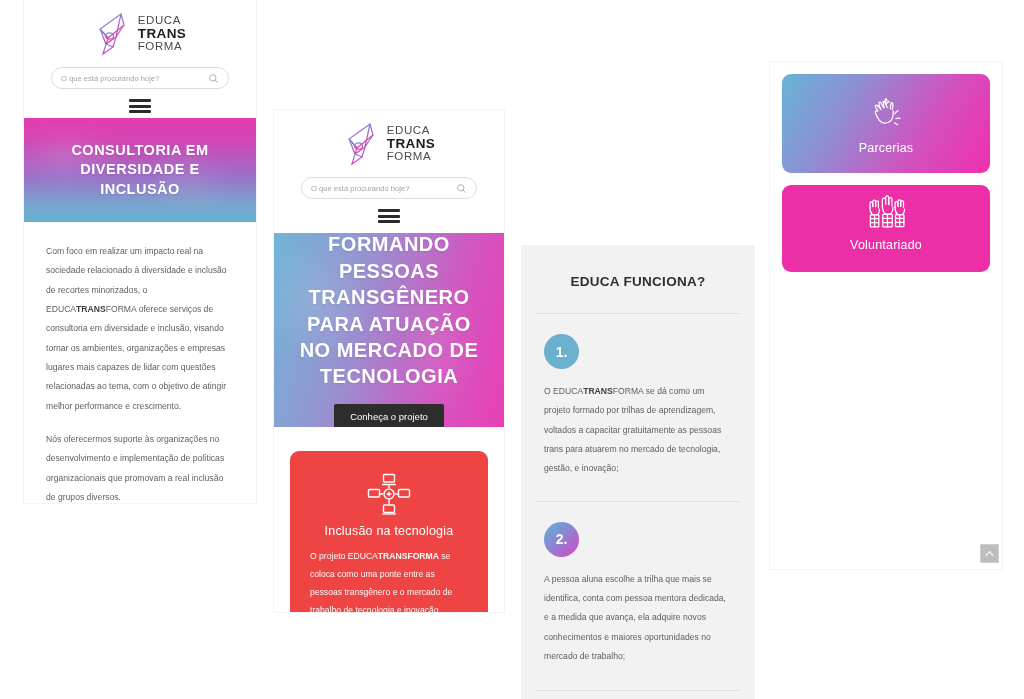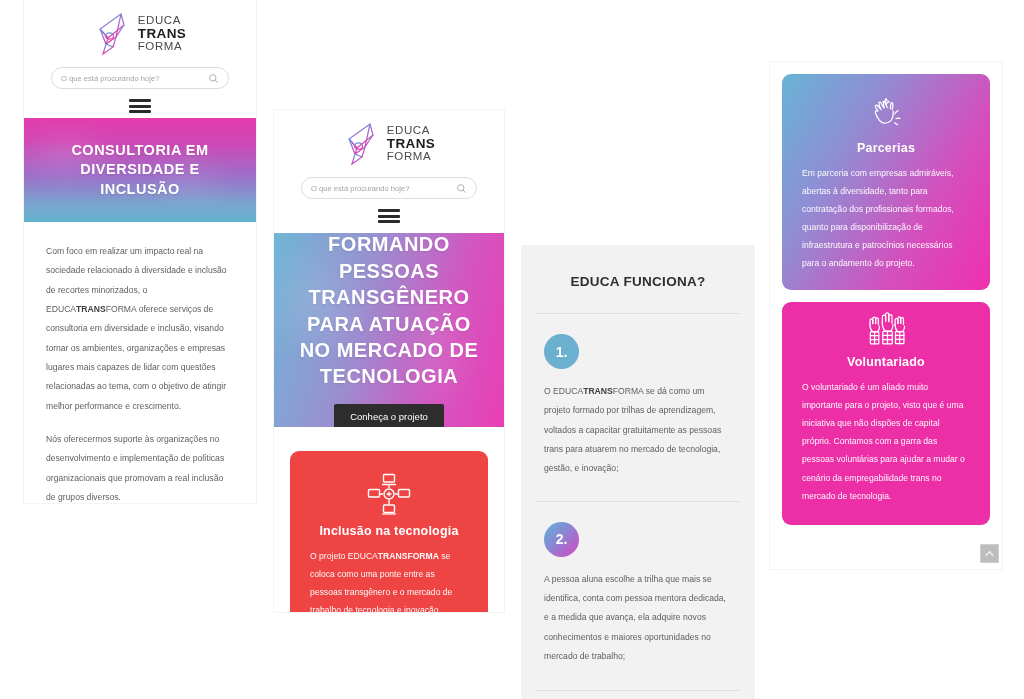--- a/index.html
+++ b/index.html
@@ -143,21 +143,21 @@
   
   .fcard {
     border-radius: 9px;
     text-align: center;
     color: #ffffff;
     overflow: hidden;
   }
   .fcard .ficon { margin: 0 auto; display: block; }
   .fcard .ftitle {
     font-size: 12.5px;
-    font-weight: 700;
+    font-weight: 400;
     letter-spacing: .2px;
     margin-top: 9px;
   }
   .fcard .ftext {
     font-size: 8.6px;
     line-height: 2.1;
     margin-top: 9px;
     color: #ffffff;
     opacity: .96;
   }
@@ -370,21 +370,20 @@
             <path d="M16 12c-1.2-1.9-2.4-4-2.9-5-.6-1.3-2.2-1-2.2.4 0 1.1.8 3.3 1.6 5"></path>
             <path d="M19.2 11.6c-.7-2-1.3-4.2-1.5-5.3-.3-1.4-2-1.4-2.2 0-.1 1.1.1 3.4.5 5.2"></path>
             <path d="M22.4 12.6c.1-2 .3-4 .5-4.9.3-1.4 2-1.2 2 .2 0 1.2-.3 3.8-.7 5.6"></path>
             <path d="M9.3 15c-1.2-.5-2.4.5-1.9 1.8.8 2.3 2.2 5.2 3.6 7 1.9 2.4 4.4 3.7 7.2 3.2 3.2-.6 5.6-2.8 6.4-5.6.5-1.9.7-4.4.7-6.3"></path>
             <path d="M26.8 17.8c.9-1.3 2.3-2.6 3.2-3.2"></path>
             <path d="M28 22.6c1.3-.4 2.9-.5 3.9-.3"></path>
             <path d="M26.5 26.8c1.1.4 2.3 1.3 3 2.1"></path>
           </g>
         </svg>
         <div class="ftitle">Parcerias</div>
-        <div class="ftext" style="text-align:left;">Em parceria com empresas admiráveis, abertas à diversidade, tanto para contratação dos profissionais formados, quanto para disponibilização de infraestrutura e patrocínios necessários para o andamento do projeto.</div>
       </div>
     </div>
 
     <div style="padding:12px 12px 0 12px;">
       <div class="fcard card-pink" style="padding:6px 20px 20px;">
         <svg class="ficon" width="42" height="38" viewBox="0 0 42 38">
           <g fill="none" stroke="#ffffff" stroke-width="1.25" stroke-linecap="round" stroke-linejoin="round">
 
             <path d="M5 16.5v-4.2c0-.9.6-1.5 1.4-1.5s1.4.6 1.4 1.5v3.3"></path>
             <path d="M7.8 15.6v-5.1c0-.9.6-1.5 1.4-1.5s1.4.6 1.4 1.5v5"></path>
@@ -402,21 +401,20 @@
 
             <path d="M30.1 16.3v-4.2c0-.9.6-1.5 1.4-1.5s1.4.6 1.4 1.5v3.3"></path>
             <path d="M32.9 15.4v-5.1c0-.9.6-1.5 1.4-1.5s1.4.6 1.4 1.5v5"></path>
             <path d="M35.7 15.3v-4.2c0-.9.6-1.5 1.4-1.5s1.4.6 1.4 1.5v5.5"></path>
             <path d="M30 16.1c0 3.4 1.1 6 2.6 7.4h5.2c1.3-1.4 1.8-3.5 1.8-5.5"></path>
             <rect x="30.5" y="23.7" width="8.4" height="12" rx="0.6"></rect>
             <path d="M30.5 27.4h8.4M30.5 31.4h8.4M34.7 23.7v12"></path>
           </g>
         </svg>
         <div class="ftitle">Voluntariado</div>
-        <div class="ftext" style="text-align:left;">O voluntariado é um aliado muito importante para o projeto, visto que é uma iniciativa que não dispões de capital próprio. Contamos com a garra das pessoas voluntárias para ajudar a mudar o cenário da empregabilidade trans no mercado de tecnologia.</div>
       </div>
     </div>
   </div>
 
   <div class="to-top" style="left:980px; top:544px;">
     <svg width="9" height="7" viewBox="0 0 9 7">
       <path d="M1 5.4L4.5 1.8 8 5.4" fill="none" stroke="#f0f0f0" stroke-width="1.4" stroke-linecap="round" stroke-linejoin="round"></path>
     </svg>
   </div>
 

